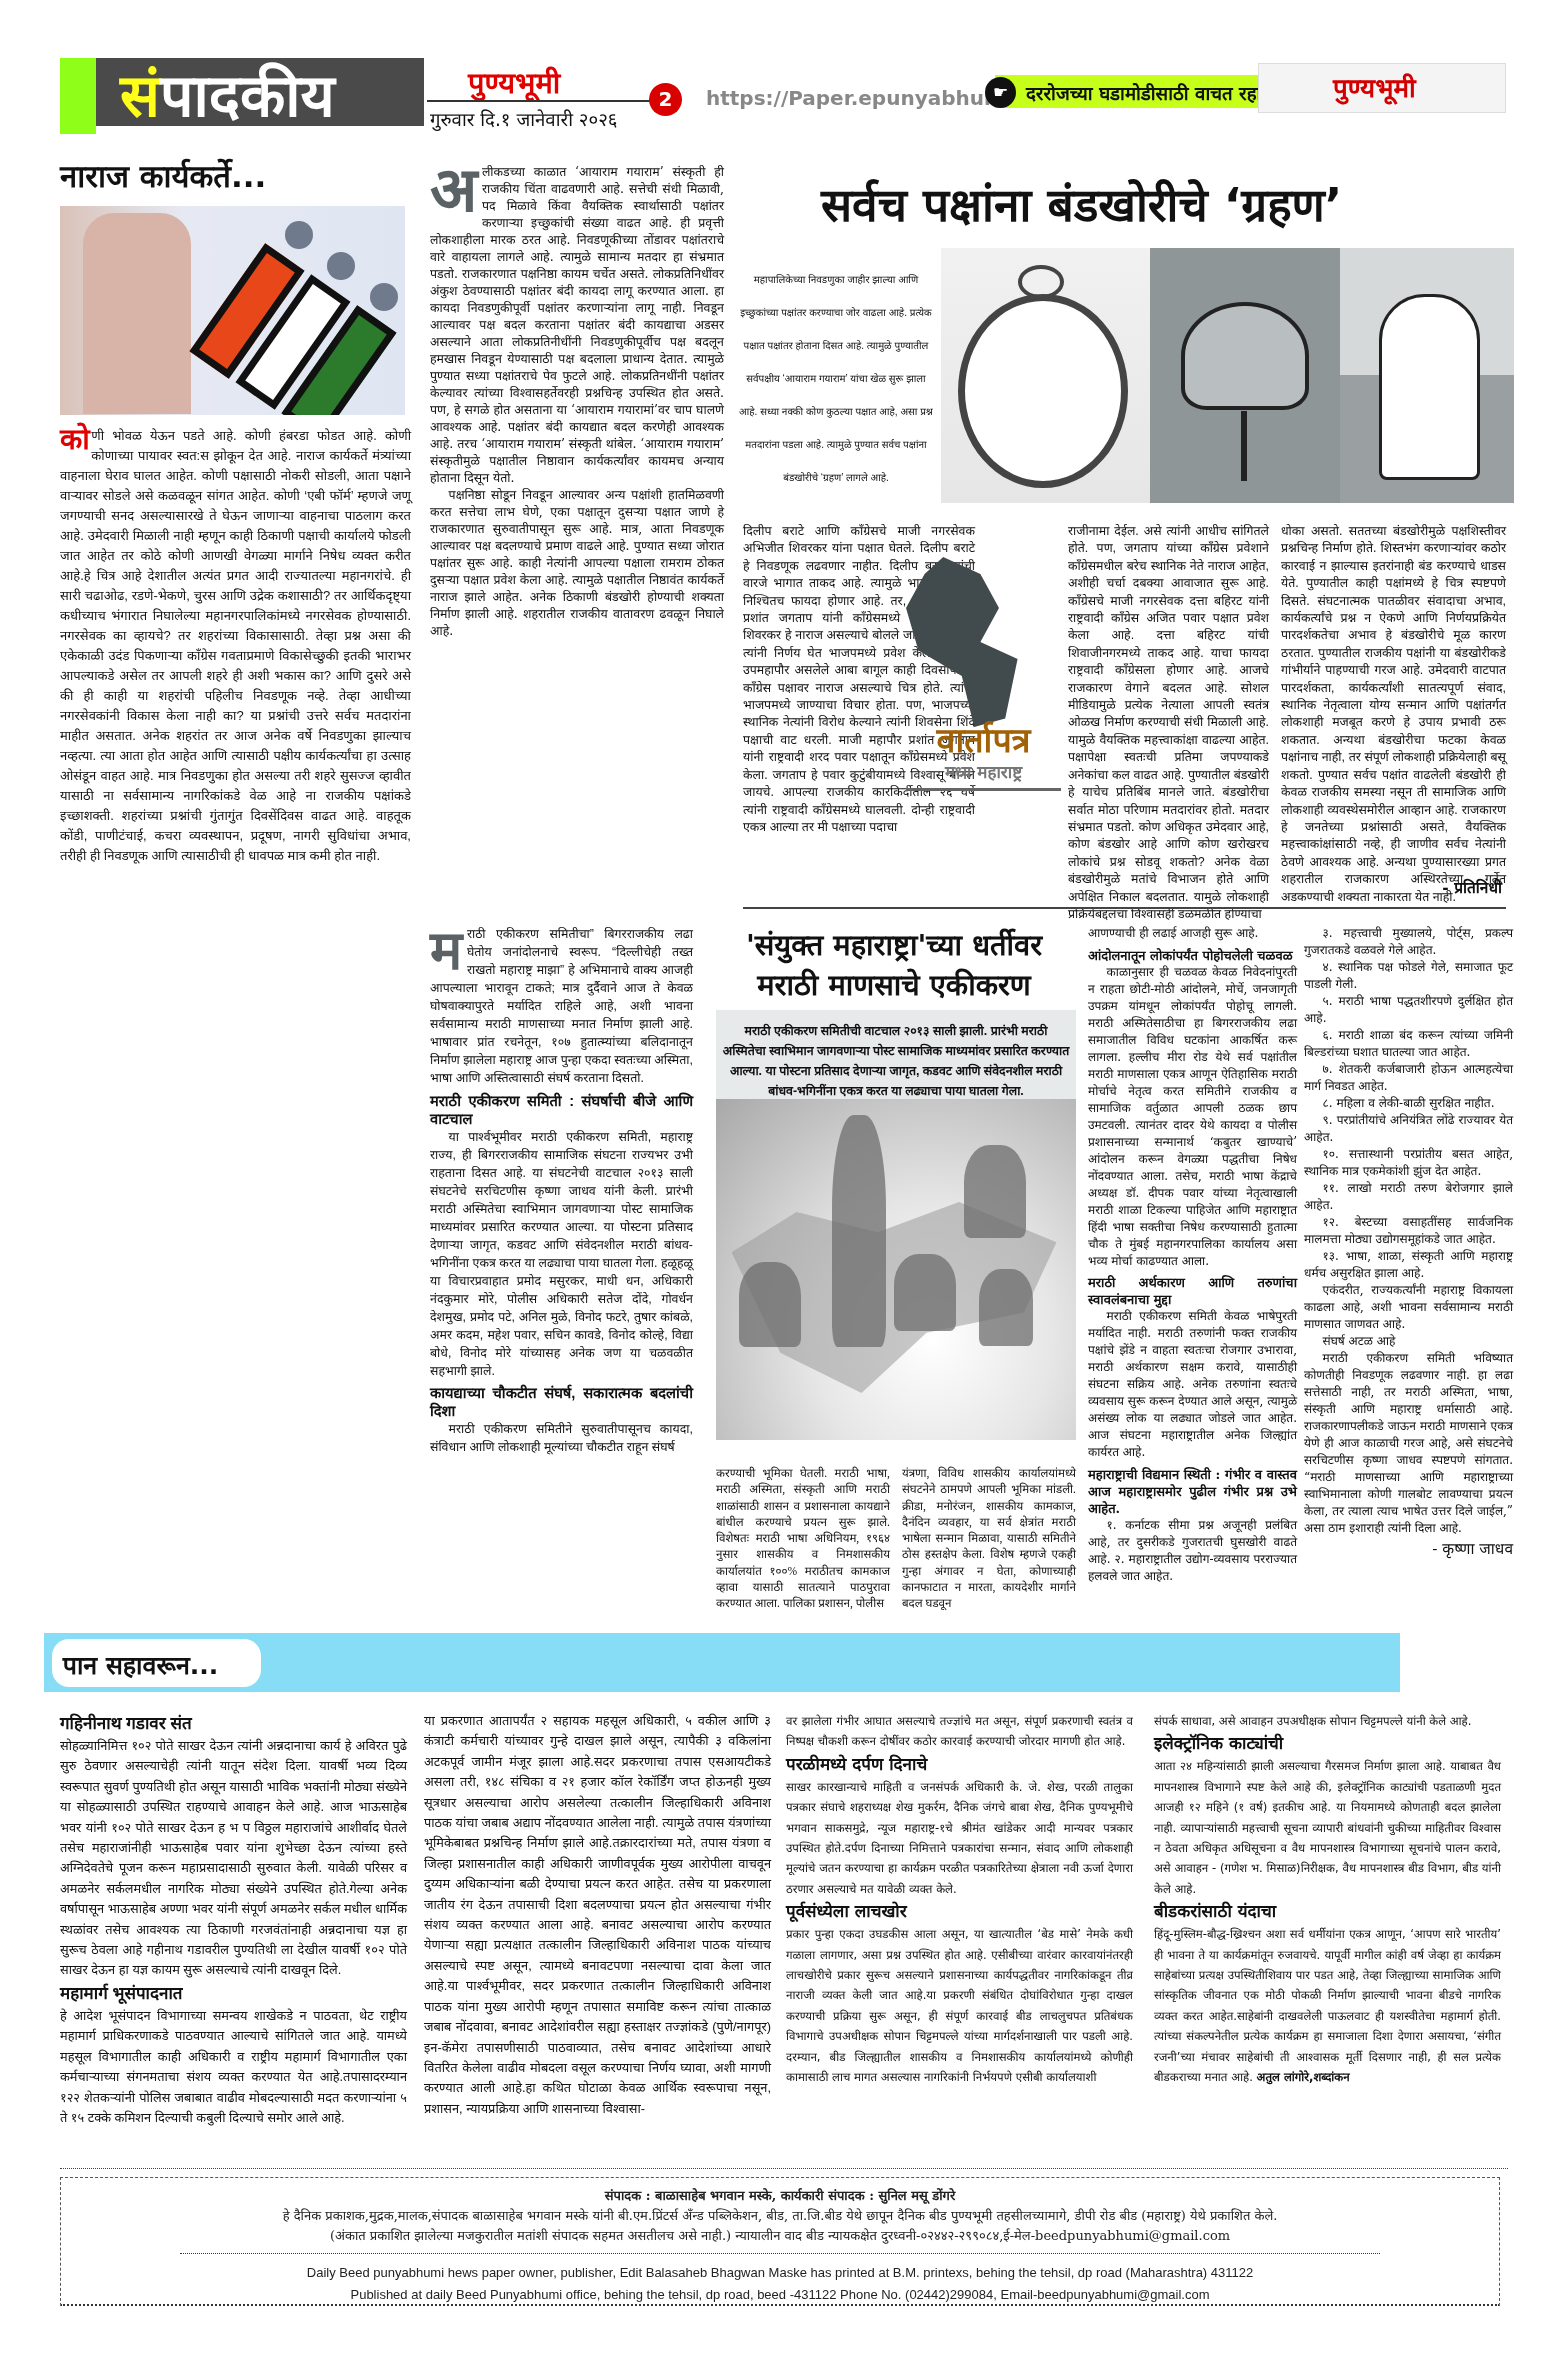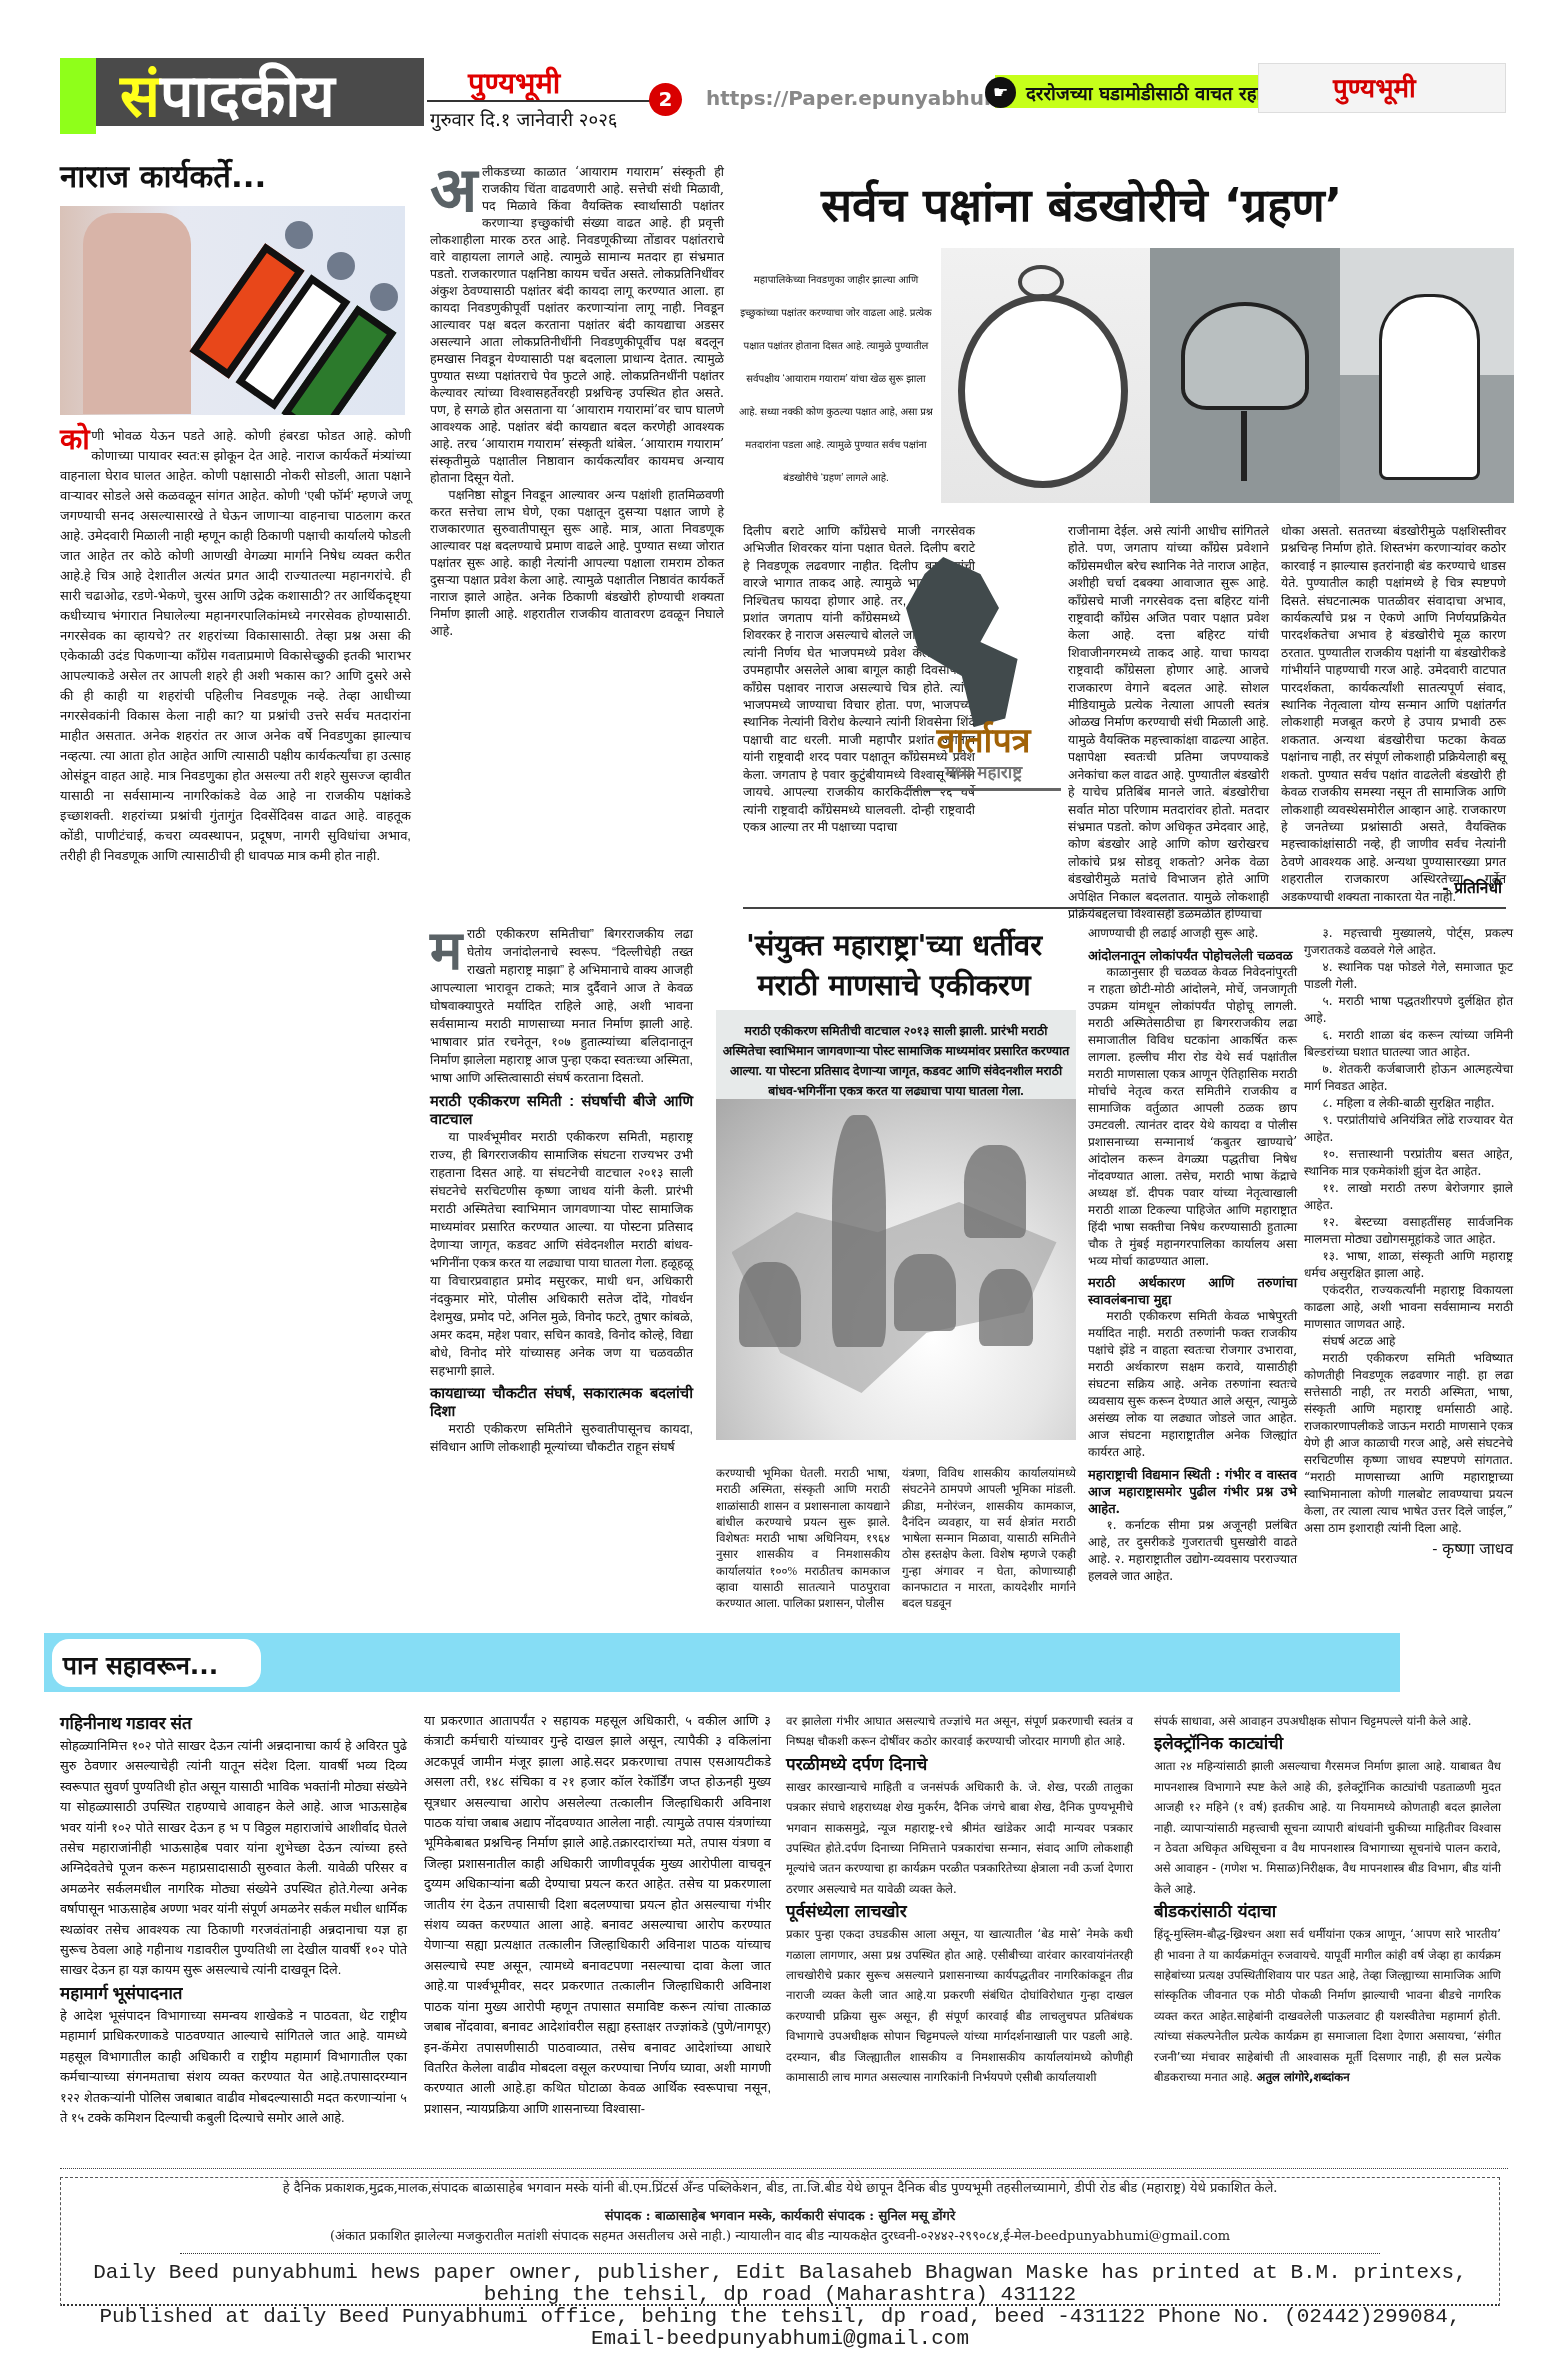--- a/index.html
+++ b/index.html
@@ -81,21 +81,21 @@
   
   .sahavarun-bar { position: absolute; left: 44px; top: 1633px; width: 1356px; height: 59px; background: #86ddf5; }
   .sahavarun-tab { position: absolute; left: 7.7px; top: 6.2px; width: 209px; height: 48px; background: #ffffff; border-radius: 17px; }
   .sahavarun-tab span { position: absolute; left: 11px; top: 7.7px; font-size: 25px; font-weight: bold; }
   .news-col { position: absolute; top: 1711px; width: 347px; font-family: "Liberation Sans", sans-serif; font-size: 12.8px; line-height: 20.4px; text-align: justify; }
   .news-head { font-size: 17px; font-weight: bold; line-height: 25px; }
 
   
   .imprint { position: absolute; left: 60px; top: 2177px; width: 1440px; height: 129px; border: 0.8px dashed #555; border-bottom: 2.3px dotted #333; text-align: center; font-family: "DejaVu Serif", serif; }
   .imprint .mr { font-size: 13px; line-height: 20px; color: #222; }
-  .imprint .en { font-family: Liberation Mono, monospace; font-size: 21px; line-height: 22px; color: #222; }
+  .imprint .en { font-family: Liberation Sans, sans-serif; font-size: 13px; line-height: 22px; color: #222; }
   .imprint .divider { width: 1200px; height: 0.8px; border-top: 0.8px dotted #333; margin: 7.7px auto; }
   .dotted-top { position: absolute; left: 60px; top: 2168px; width: 1448px; border-top: 1.5px dotted #444; }
 </style>
 </head>
 <body>
 
 <header class="masthead">
   <div class="brand-block">
     <div class="brand-green"></div>
     <div class="brand-title"><span class="first">सं</span><span>पादकीय</span></div>
@@ -242,20 +242,20 @@
   <p>संपर्क साधावा, असे आवाहन उपअधीक्षक सोपान चिट्टमपल्ले यांनी केले आहे.</p>
   <h3 class="news-head">इलेक्ट्रॉनिक काट्यांची</h3>
   <p>आता २४ महिन्यांसाठी झाली असल्याचा गैरसमज निर्माण झाला आहे. याबाबत वैध मापनशास्त्र विभागाने स्पष्ट केले आहे की, इलेक्ट्रॉनिक काट्यांची पडताळणी मुदत आजही १२ महिने (१ वर्ष) इतकीच आहे. या नियमामध्ये कोणताही बदल झालेला नाही. व्यापाऱ्यांसाठी महत्त्वाची सूचना व्यापारी बांधवांनी चुकीच्या माहितीवर विश्वास न ठेवता अधिकृत अधिसूचना व वैध मापनशास्त्र विभागाच्या सूचनांचे पालन करावे, असे आवाहन - (गणेश भ. मिसाळ)निरीक्षक, वैध मापनशास्त्र बीड विभाग, बीड यांनी केले आहे.</p>
   <h3 class="news-head">बीडकरांसाठी यंदाचा</h3>
   <p><span>हिंदू-मुस्लिम-बौद्ध-ख्रिश्चन अशा सर्व धर्मीयांना एकत्र आणून, ‘आपण सारे भारतीय’ ही भावना ते या कार्यक्रमांतून रुजवायचे. यापूर्वी मागील कांही वर्ष जेव्हा हा कार्यक्रम साहेबांच्या प्रत्यक्ष उपस्थितीशिवाय पार पडत आहे, तेव्हा जिल्ह्याच्या सामाजिक आणि सांस्कृतिक जीवनात एक मोठी पोकळी निर्माण झाल्याची भावना बीडचे नागरिक व्यक्त करत आहेत.साहेबांनी दाखवलेली पाऊलवाट ही यशस्वीतेचा महामार्ग होती. त्यांच्या संकल्पनेतील प्रत्येक कार्यक्रम हा समाजाला दिशा देणारा असायचा, ‘संगीत रजनी’च्या मंचावर साहेबांची ती आश्वासक मूर्ती दिसणार नाही, ही सल प्रत्येक बीडकराच्या मनात आहे.</span> <b>अतुल लांगोरे,शब्दांकन</b></p>
 </section>
 
 <div class="dotted-top"></div>
 
 <footer class="imprint">
+  <div class="mr" style="margin-top:7.7px;font-weight:bold;">संपादक : बाळासाहेब भगवान मस्के, कार्यकारी संपादक : सुनिल मसू डोंगरे</div>
   <div class="mr">हे दैनिक प्रकाशक,मुद्रक,मालक,संपादक बाळासाहेब भगवान मस्के यांनी बी.एम.प्रिंटर्स अँन्ड पब्लिकेशन, बीड, ता.जि.बीड येथे छापून दैनिक बीड पुण्यभूमी तहसीलच्यामागे, डीपी रोड बीड (महाराष्ट्र) येथे प्रकाशित केले.</div>
-  <div class="mr" style="margin-top:7.7px;font-weight:bold;">संपादक : बाळासाहेब भगवान मस्के, कार्यकारी संपादक : सुनिल मसू डोंगरे</div>
   <div class="mr">(अंकात प्रकाशित झालेल्या मजकुरातील मतांशी संपादक सहमत असतीलच असे नाही.) न्यायालीन वाद बीड न्यायकक्षेत दुरध्वनी-०२४४२-२९९०८४,ई-मेल-beedpunyabhumi@gmail.com</div>
   <div class="divider"></div>
   <div class="en">Daily Beed punyabhumi hews paper owner, publisher, Edit Balasaheb Bhagwan Maske has printed at B.M. printexs, behing the tehsil, dp road (Maharashtra) 431122</div>
   <div class="en">Published at daily Beed Punyabhumi office, behing the tehsil, dp road, beed -431122 Phone No. (02442)299084, Email-beedpunyabhumi@gmail.com</div>
 </footer>
 
 
 </body></html>

